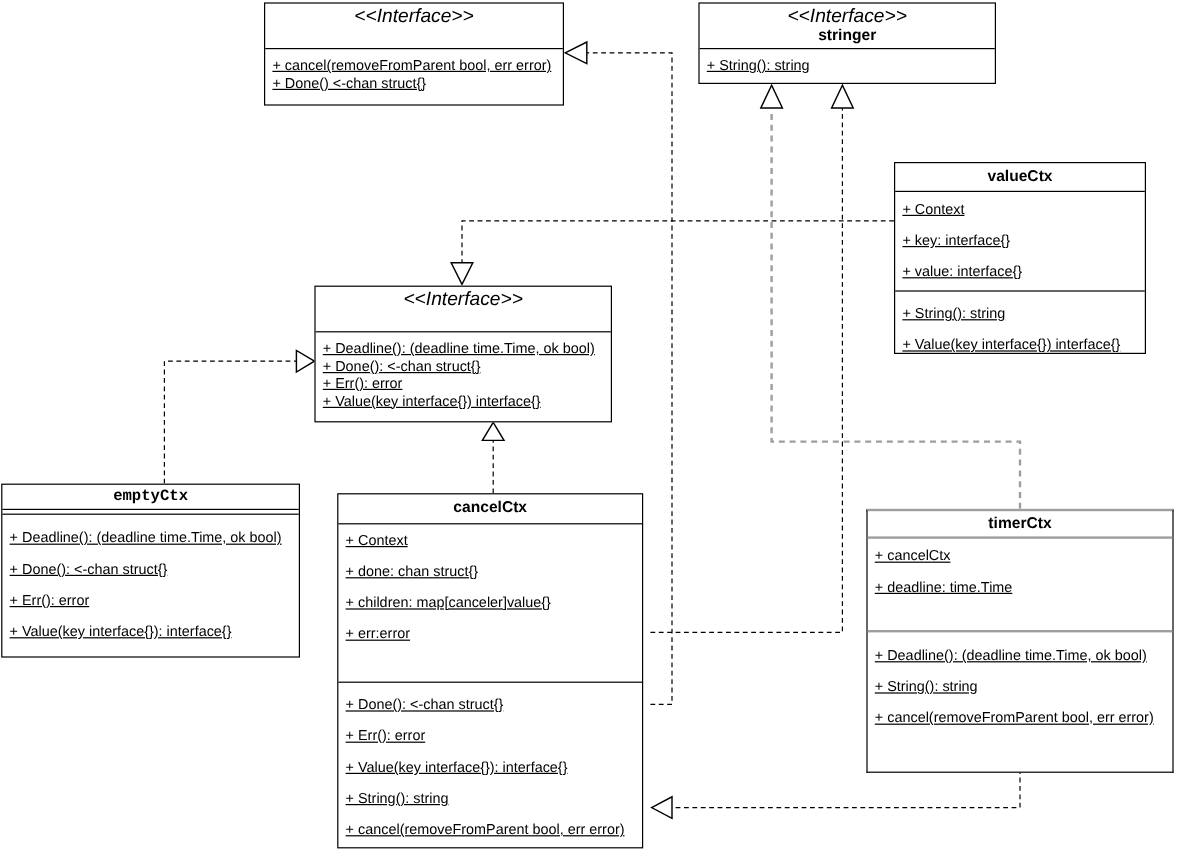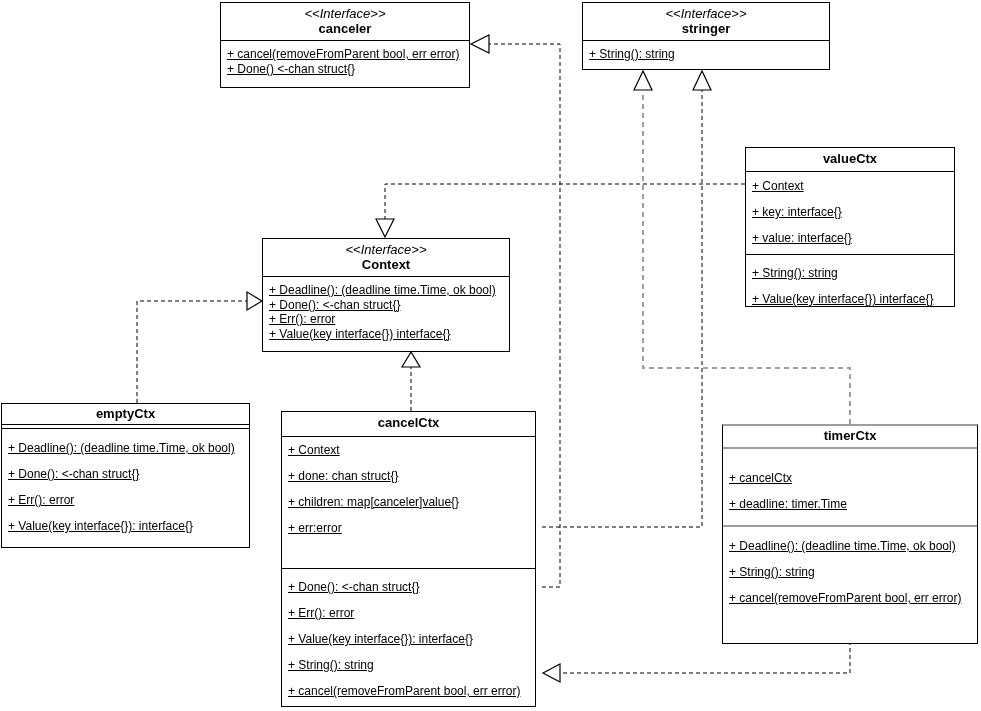--- a/index.html
+++ b/index.html
@@ -14,60 +14,60 @@
   .edges{position:absolute;left:0;top:0;width:981px;height:711px;pointer-events:none;}
   .uml-box{
     position:absolute;box-sizing:border-box;
     background:#ffffff;border:1px solid #000;
   }
   .title{
     box-sizing:border-box;text-align:center;
     border-bottom:1px solid #000;
     padding-top:4px;overflow:hidden;
   }
-  .stereo{font-style:italic;font-size:13px;line-height:14px;}
+  .stereo{font-style:italic;font-size:16px;line-height:14px;}
   .cname{font-weight:bold;font-size:13px;line-height:16px;}
   .rows{box-sizing:border-box;overflow:hidden;}
   .row{padding-left:6px;white-space:nowrap;text-decoration:underline;}
   .spaced .row{line-height:26px;}
   .tight .row{line-height:14.5px;}
   .attrs{border-bottom:1px solid #000;}
   .empty-compartment{box-sizing:border-box;height:4px;border-bottom:1px solid #000;}
 
   
   #box-canceler {left:220px;top:2px;  width:250px;height:86px;}
   #box-canceler  .title{height:38px;}
   #box-canceler  .rows{padding-top:6px;}
 
   #box-stringer {left:582px;top:2px;  width:248px;height:68px;}
   #box-stringer  .title{height:38px;}
   #box-stringer  .rows{padding-top:6px;}
 
-  #box-valueCtx {left:745px;top:147px;width:210px;height:160px;}
+  #box-valueCtx {left:745px;top:135px;width:210px;height:160px;}
   #box-valueCtx  .title{height:24px;padding-top:3px;}
   #box-valueCtx  .attrs{height:83px;padding-top:1px;}
   #box-valueCtx  .methods{padding-top:5px;}
 
   #box-Context  {left:262px;top:238px;width:248px;height:114px;}
   #box-Context   .title{height:38px;}
   #box-Context   .rows{padding-top:6px;}
 
   #box-emptyCtx {left:1px;  top:403px;width:249px;height:145px;}
-  #box-emptyCtx  .title{height:21px;padding-top:2px;}
+  #box-emptyCtx  .title{height:21px;padding-top:2px;font-family:Liberation Mono, monospace;}
   #box-emptyCtx  .methods{padding-top:6px;}
 
   #box-cancelCtx{left:281px;top:411px;width:255px;height:296px;}
   #box-cancelCtx .title{height:25px;padding-top:3px;}
   #box-cancelCtx .attrs{height:132px;padding-top:0px;}
   #box-cancelCtx .methods{padding-top:5px;}
 
   #box-timerCtx {left:722px;top:424px;width:256px;height:220px;}
   #box-timerCtx  {border-top:2px solid #9e9e9e;}
   #box-timerCtx  .title{height:23px;padding-top:2px;border-bottom:2px solid #9e9e9e;}
-  #box-timerCtx  .attrs{height:78px;padding-top:16px;border-bottom:2px solid #9e9e9e;}
+  #box-timerCtx  .attrs{height:78px;padding-top:1px;border-bottom:2px solid #9e9e9e;}
   #box-timerCtx  .methods{padding-top:6px;}
 </style>
 </head>
 <body>
 
 <div class="canvas">
 
   <svg class="edges" width="981" height="711" viewBox="0 0 981 711">
 
     <polyline points="542,587 560,587 560,44 489,44" fill="none" stroke="#000" stroke-width="1" stroke-dasharray="4 3"></polyline>
@@ -88,21 +88,20 @@
     <polyline points="411,411 411,367" fill="none" stroke="#000" stroke-width="1" stroke-dasharray="4 3"></polyline>
     <polygon points="411,352 402,367 420,367" fill="#fff" stroke="#000" stroke-width="1.2"></polygon>
 
     <polyline points="137,403 137,301 247,301" fill="none" stroke="#000" stroke-width="1" stroke-dasharray="4 3"></polyline>
     <polygon points="262,301 247,292 247,310" fill="#fff" stroke="#000" stroke-width="1.2"></polygon>
   </svg>
 
   <div class="uml-box" id="box-canceler">
     <div class="title">
       <div class="stereo">&lt;&lt;Interface&gt;&gt;</div>
-      <div class="cname">canceler</div>
     </div>
     <div class="rows tight">
       <div class="row">+ cancel(removeFromParent bool, err error)</div>
       <div class="row">+ Done() &lt;-chan struct{}</div>
     </div>
   </div>
 
   <div class="uml-box" id="box-stringer">
     <div class="title">
       <div class="stereo">&lt;&lt;Interface&gt;&gt;</div>
@@ -124,21 +123,20 @@
     </div>
     <div class="rows spaced methods">
       <div class="row">+ String(): string</div>
       <div class="row">+ Value(key interface{}) interface{}</div>
     </div>
   </div>
 
   <div class="uml-box" id="box-Context">
     <div class="title">
       <div class="stereo">&lt;&lt;Interface&gt;&gt;</div>
-      <div class="cname">Context</div>
     </div>
     <div class="rows tight">
       <div class="row">+ Deadline(): (deadline time.Time, ok bool)</div>
       <div class="row">+ Done(): &lt;-chan struct{}</div>
       <div class="row">+ Err(): error</div>
       <div class="row">+ Value(key interface{}) interface{}</div>
     </div>
   </div>
 
   <div class="uml-box" id="box-emptyCtx">
@@ -172,21 +170,21 @@
       <div class="row">+ cancel(removeFromParent bool, err error)</div>
     </div>
   </div>
 
   <div class="uml-box" id="box-timerCtx">
     <div class="title">
       <div class="cname">timerCtx</div>
     </div>
     <div class="rows spaced attrs">
       <div class="row">+ cancelCtx</div>
-      <div class="row">+ deadline: timer.Time</div>
+      <div class="row">+ deadline: time.Time</div>
     </div>
     <div class="rows spaced methods">
       <div class="row">+ Deadline(): (deadline time.Time, ok bool)</div>
       <div class="row">+ String(): string</div>
       <div class="row">+ cancel(removeFromParent bool, err error)</div>
     </div>
   </div>
 
 </div>
 

